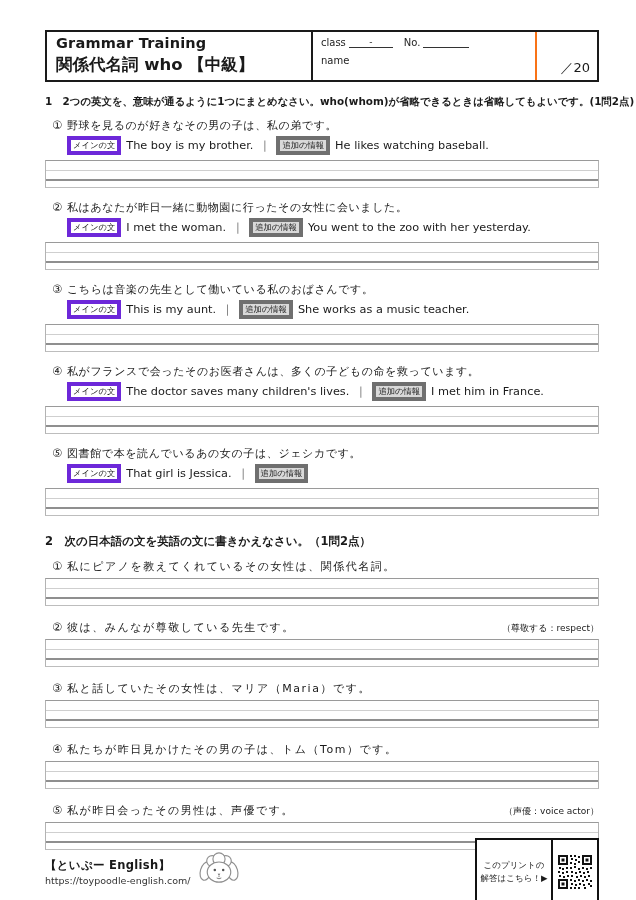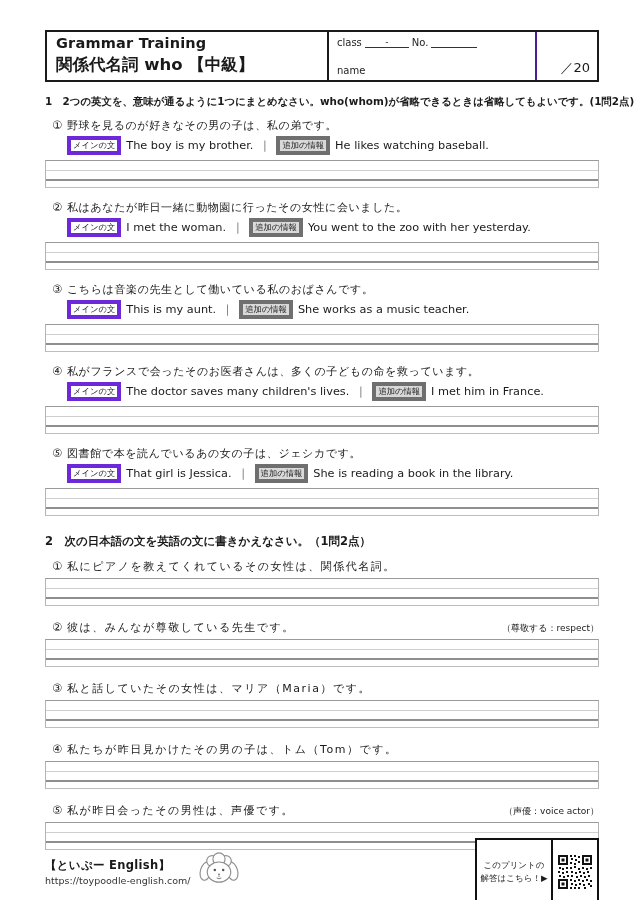--- a/index.html
+++ b/index.html
@@ -6,26 +6,26 @@
   html,body { background:#fff; }
   body { font-family: "DejaVu Sans", "Liberation Sans", sans-serif; color:#1a1a1a; }
   .page { position:relative; width:636px; height:900px; background:#fff; overflow:hidden; }
   .content { padding: 30px 37px 0 45px; }
 
   
   .header-box { display:flex; border:2px solid #1a1a1a; height:52px; }
   .hd-titles { flex:1; padding:3px 9px 4px 9px; display:flex; flex-direction:column; justify-content:space-between;border-radius:13px; }
   .hd-title-en { font-size:14.5px; font-weight:bold; letter-spacing:0.2px; }
   .hd-title-ja { font-size:16.5px; font-weight:bold; }
-  .hd-fields { width:208px; border-left:2px solid #1a1a1a; padding:5px 8px 4px 8px;
+  .hd-fields { width:224px; border-left:2px solid #1a1a1a; padding:5px 8px 14px 8px;
                display:flex; flex-direction:column; justify-content:space-between; font-size:10px; color:#222; }
   .fld-row { display:flex; align-items:flex-end; gap:3px; }
   .u-line { display:inline-block; border-bottom:1px solid #333; text-align:center; font-size:9px; line-height:10px; }
   .u-class { width:44px; } .u-no { width:46px; }
-  .hd-score { width:62px; border-left:2px solid #4c1d95; display:flex; align-items:flex-end; justify-content:flex-end;
+  .hd-score { width:62px; border-left:2px solid #f97316; display:flex; align-items:flex-end; justify-content:flex-end;
               padding:3px 7px; font-size:13px; }
 
   
   .sec1-heading { margin-top:13px; font-size:10.4px; font-weight:bold; white-space:nowrap; letter-spacing:0; }
   .sec2-heading { margin-top:18px; font-size:11.5px; font-weight:bold; }
 
   
   .prob1 { margin-top:9px; margin-bottom:12px; }
   .ja-line { display:flex; align-items:baseline; font-size:11px; letter-spacing:0.6px; }
   .num { width:15px; margin-left:7px; flex:none; letter-spacing:0; font-size:11.5px; }
@@ -67,21 +67,21 @@
 
     <div class="header-box">
       <div class="hd-titles">
         <div class="hd-title-en">Grammar Training</div>
         <div class="hd-title-ja">関係代名詞 who 【中級】</div>
       </div>
       <div class="hd-fields">
         <div class="fld-row">
           <span>class</span>
           <span class="u-line u-class">-</span>
-          <span style="">No.</span>
+          <span style="margin-left:8px">No.</span>
           <span class="u-line u-no"></span>
         </div>
         <div class="fld-row">
           <span>name</span>
         </div>
       </div>
       <div class="hd-score">／20</div>
     </div>
 
     <div class="sec1-heading">1　2つの英文を、意味が通るように1つにまとめなさい。who(whom)が省略できるときは省略してもよいです。(1問2点)</div>
@@ -161,21 +161,20 @@
     <div class="prob1">
       <div class="ja-line">
         <span class="num">⑤</span>
         <span class="ja-text">図書館で本を読んでいるあの女の子は、ジェシカです。</span>
       </div>
       <div class="sent-line">
         <span class="tag">メインの文</span>
         <span>That girl is Jessica.</span>
         <span class="sep">｜</span>
         <span class="tag tag-info">追加の情報</span>
-        <span>She is reading a book in the library.</span>
       </div>
       <div class="answer-box">
           <div class="l1"></div>
           <div class="l2"></div>
         </div>
     </div>
 
     <div class="sec2-heading">2　次の日本語の文を英語の文に書きかえなさい。（1問2点）</div>
 
     <div class="prob2">

